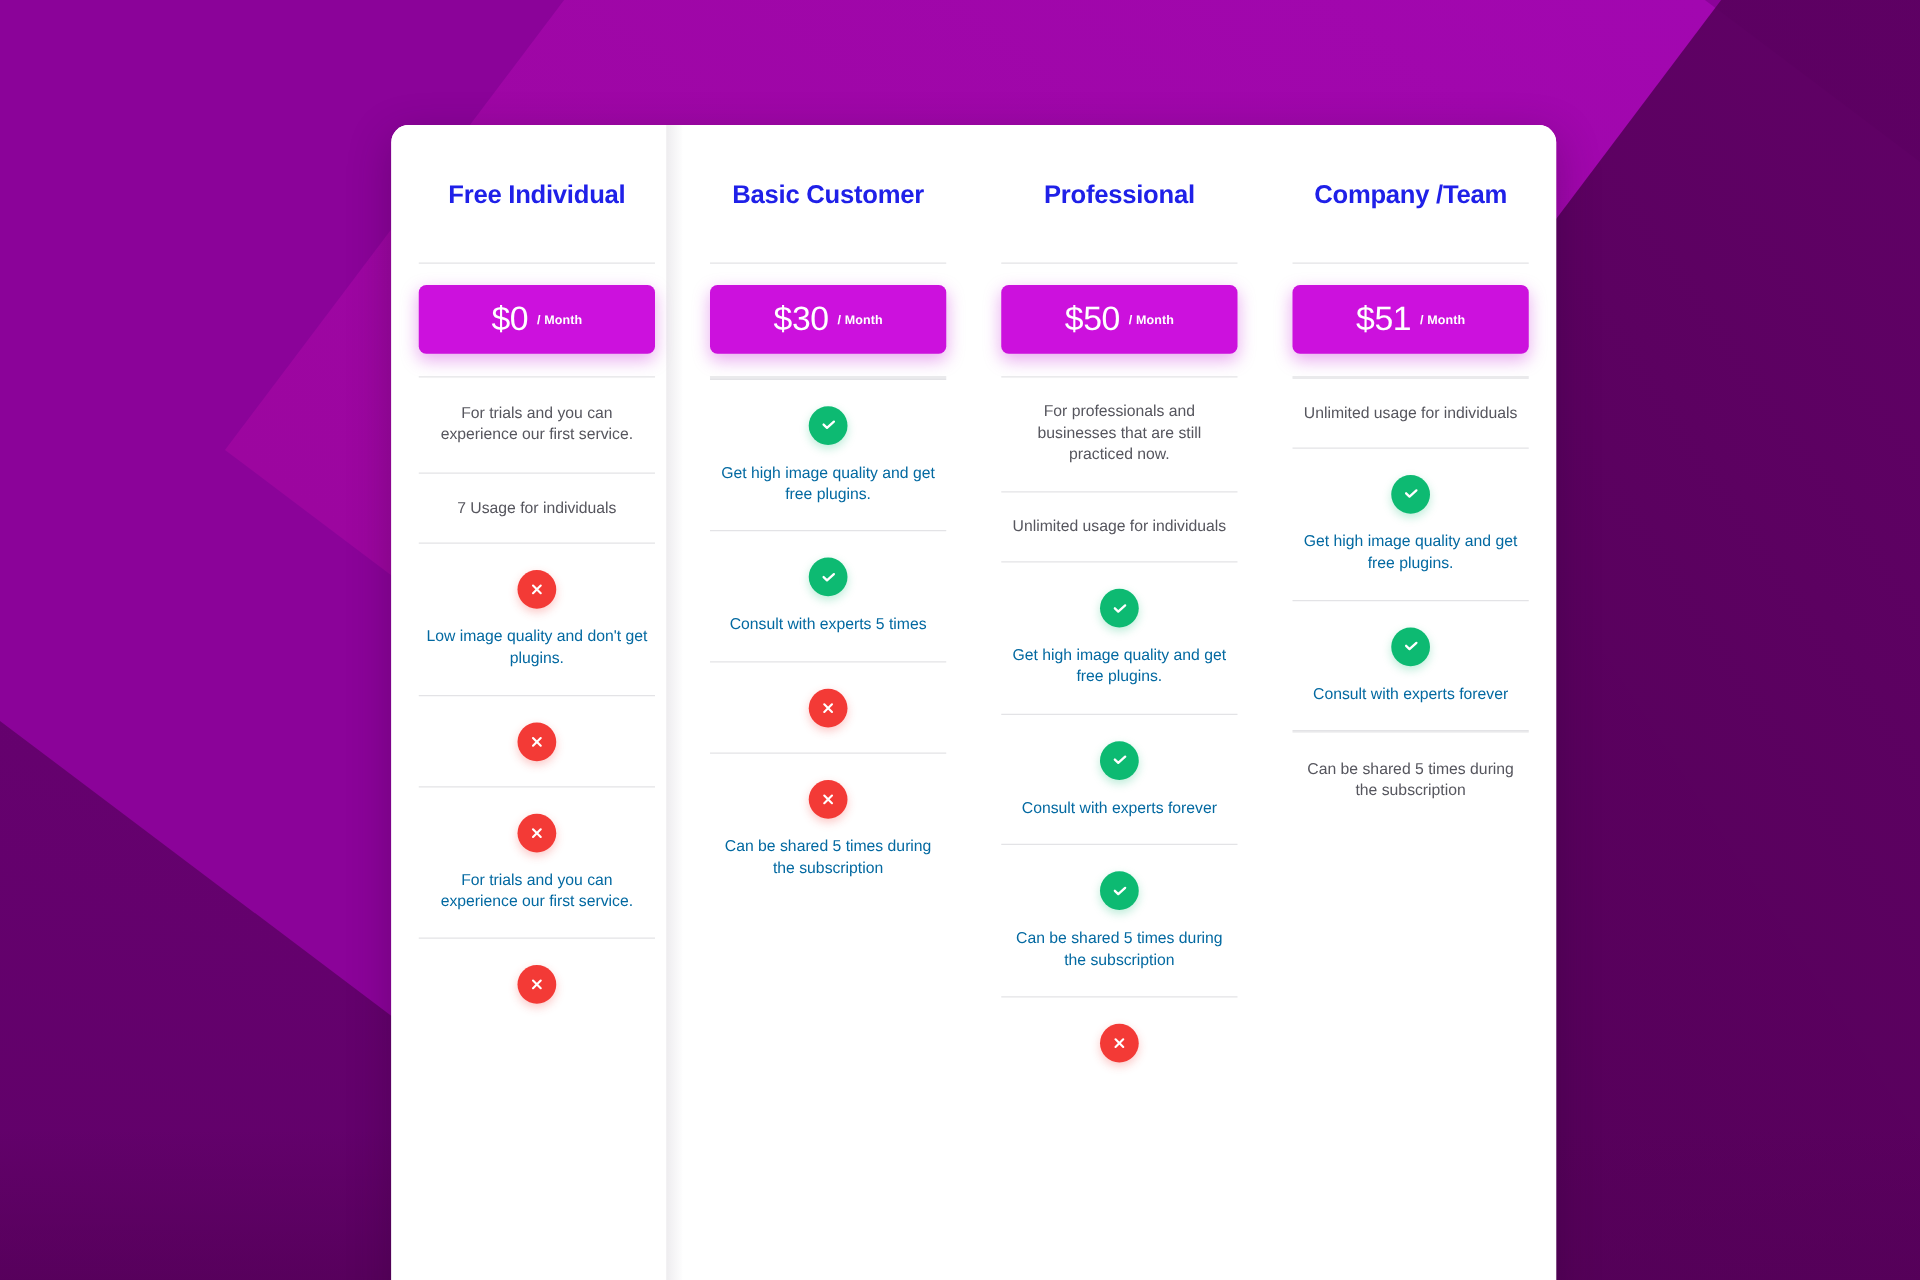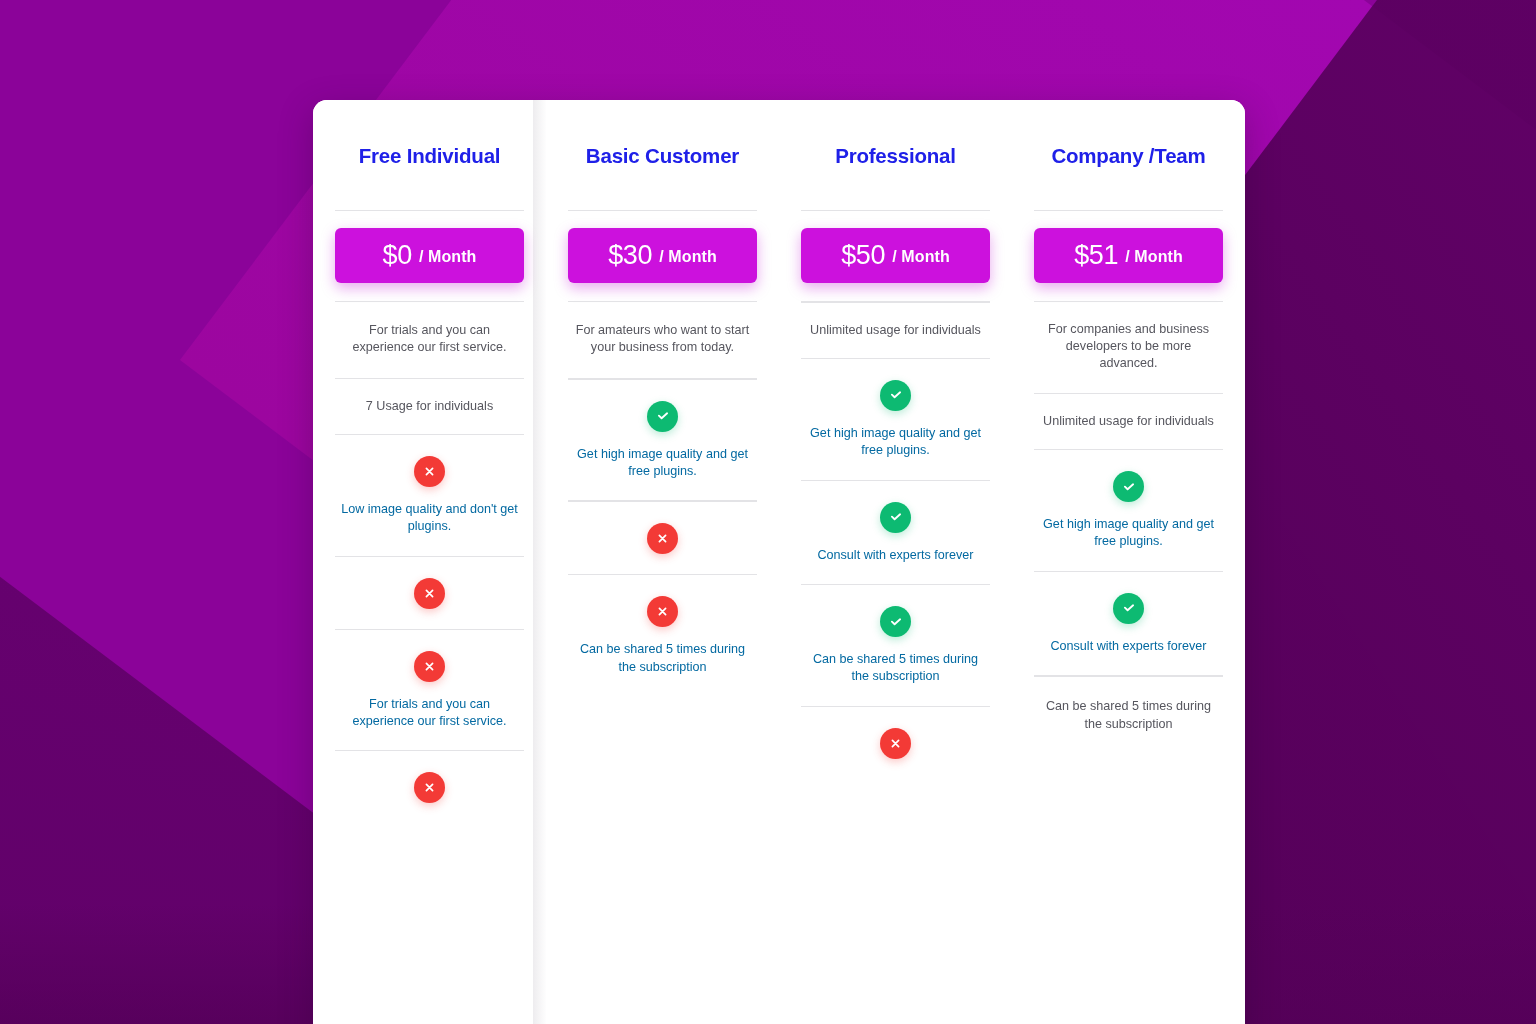--- a/index.html
+++ b/index.html
@@ -144,21 +144,21 @@
     color: #ffffff;
     cursor: pointer;
   }
   .price-amount {
     font-size: 27px;
     font-weight: 400;
     letter-spacing: -0.3px;
     line-height: 1;
   }
   .price-period {
-    font-size: 16px;
+    font-size: 10px;
     font-weight: 700;
     letter-spacing: 0.1px;
     line-height: 1;
     padding-top: 3px;
   }
 
   .status-icon {
     width: 31px;
     height: 31px;
     border-radius: 50%;
@@ -243,32 +243,39 @@
         <div class="plan-title">Basic Customer</div>
         <div class="row-title-gap"></div>
         <div class="rule"></div>
         <div class="row row-price">
           <div class="price-pill">
             <span class="price-amount">$30</span>
             <span class="price-period">/ Month</span>
           </div>
         </div>
         <div class="rule"></div>
-        <div class="row row-desc">For amateurs who want to start your business from today.</div>
         <div class="rule"></div>
         <div class="rule"></div>
         <div class="row row-feature">
           <span class="status-icon status-yes">
             <svg width="14" height="14" viewBox="0 0 16 16" aria-hidden="true">
               <path d="M3.3 7.6 L6.4 10.6 L12.7 4.9" fill="none" stroke="#ffffff" stroke-width="2.1" stroke-linecap="round" stroke-linejoin="round"></path>
             </svg>
           </span>
           <div class="feature-text">Get high image quality and get free plugins.</div>
         </div>
         <div class="rule"></div>
+        <div class="row row-feature">
+          <span class="status-icon status-yes">
+            <svg width="14" height="14" viewBox="0 0 16 16" aria-hidden="true">
+              <path d="M3.3 7.6 L6.4 10.6 L12.7 4.9" fill="none" stroke="#ffffff" stroke-width="2.1" stroke-linecap="round" stroke-linejoin="round"></path>
+            </svg>
+          </span>
+          <div class="feature-text">Consult with experts 5 times</div>
+        </div>
         <div class="rule"></div>
         <div class="row row-feature">
           <span class="status-icon status-no">
             <svg width="13" height="13" viewBox="0 0 16 16" aria-hidden="true">
               <path d="M4.2 4.2 L11.8 11.8 M11.8 4.2 L4.2 11.8" fill="none" stroke="#ffffff" stroke-width="2.1" stroke-linecap="round"></path>
             </svg>
           </span>
         </div>
         <div class="rule"></div>
         <div class="row row-feature">
@@ -284,20 +291,21 @@
         <div class="plan-title">Professional</div>
         <div class="row-title-gap"></div>
         <div class="rule"></div>
         <div class="row row-price">
           <div class="price-pill">
             <span class="price-amount">$50</span>
             <span class="price-period">/ Month</span>
           </div>
         </div>
         <div class="rule"></div>
+        <div class="row row-desc">For professionals and businesses that are still practiced now.</div>
         <div class="rule"></div>
         <div class="row row-usage">Unlimited usage for individuals</div>
         <div class="rule"></div>
         <div class="row row-feature">
           <span class="status-icon status-yes">
             <svg width="14" height="14" viewBox="0 0 16 16" aria-hidden="true">
               <path d="M3.3 7.6 L6.4 10.6 L12.7 4.9" fill="none" stroke="#ffffff" stroke-width="2.1" stroke-linecap="round" stroke-linejoin="round"></path>
             </svg>
           </span>
           <div class="feature-text">Get high image quality and get free plugins.</div>
@@ -333,21 +341,20 @@
         <div class="plan-title">Company /Team</div>
         <div class="row-title-gap"></div>
         <div class="rule"></div>
         <div class="row row-price">
           <div class="price-pill">
             <span class="price-amount">$51</span>
             <span class="price-period">/ Month</span>
           </div>
         </div>
         <div class="rule"></div>
-        <div class="row row-desc">For companies and business developers to be more advanced.</div>
         <div class="rule"></div>
         <div class="row row-usage">Unlimited usage for individuals</div>
         <div class="rule"></div>
         <div class="row row-feature">
           <span class="status-icon status-yes">
             <svg width="14" height="14" viewBox="0 0 16 16" aria-hidden="true">
               <path d="M3.3 7.6 L6.4 10.6 L12.7 4.9" fill="none" stroke="#ffffff" stroke-width="2.1" stroke-linecap="round" stroke-linejoin="round"></path>
             </svg>
           </span>
           <div class="feature-text">Get high image quality and get free plugins.</div>

